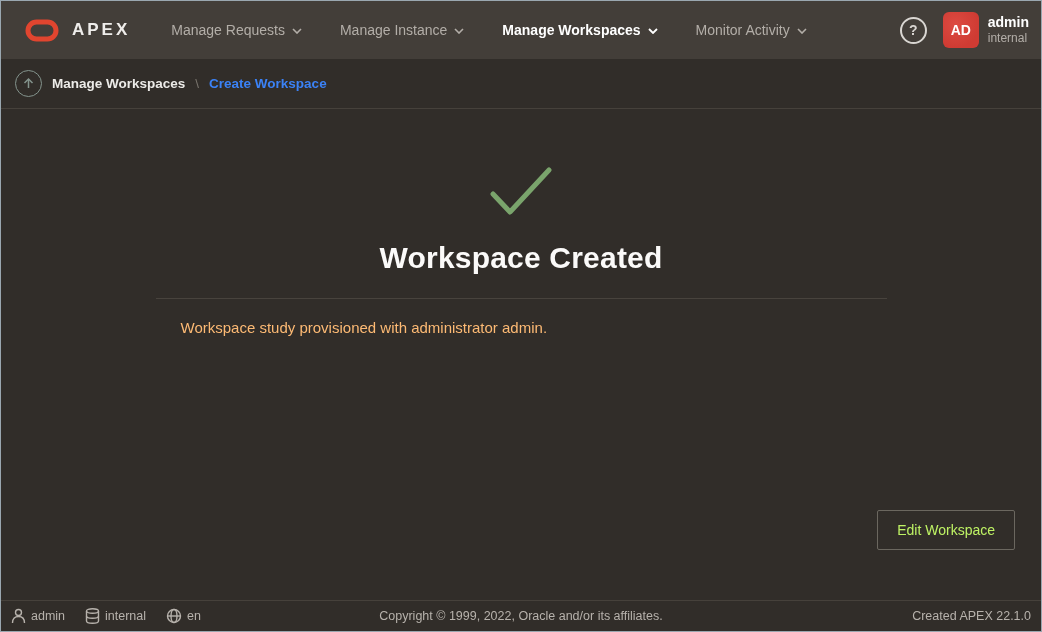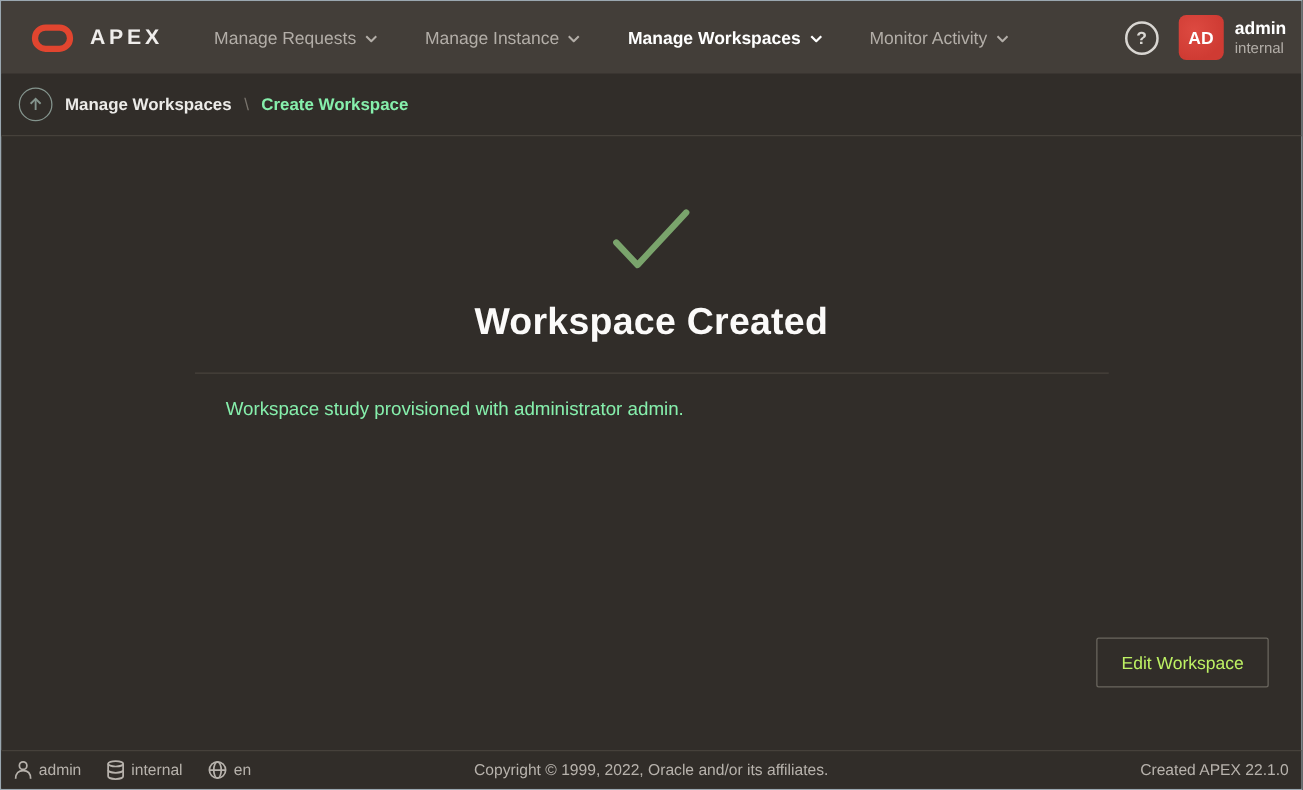--- a/index.html
+++ b/index.html
@@ -85,21 +85,21 @@
   .up-btn {
     width: 27px; height: 27px;
     border: 1px solid #84948d;
     border-radius: 50%;
     display: flex; align-items: center; justify-content: center;
     cursor: pointer;
     flex: none;
   }
   .crumb-link { color: #ecebe8; font-size: 13.5px; font-weight: bold; cursor: pointer; }
   .crumb-sep { color: #79746d; font-size: 13.5px; }
-  .crumb-current { color: #86efac; font-size: 13.5px; font-weight: bold; }
+  .crumb-current { color: #3b82f6; font-size: 13.5px; font-weight: bold; }
 
   
   .main { position: relative; height: 492px; }
   .success-icon-wrap { display: flex; justify-content: center; padding-top: 56px; }
   .page-title {
     margin-top: 22px;
     text-align: center;
     color: #fbfaf9;
     font-size: 30px;
     font-weight: bold;
@@ -107,21 +107,21 @@
   }
   .divider {
     width: 731px;
     margin: 23px auto 0;
     border-top: 1px solid #48433d;
   }
   .message {
     width: 731px;
     margin: 20px auto 0;
     padding-left: 25px;
-    color: #86efac;
+    color: #fdba74;
     font-size: 15px;
   }
   .actions {
     position: absolute;
     right: 26px;
     bottom: 51px;
     display: flex;
     gap: 7px;
   }
   .btn {

